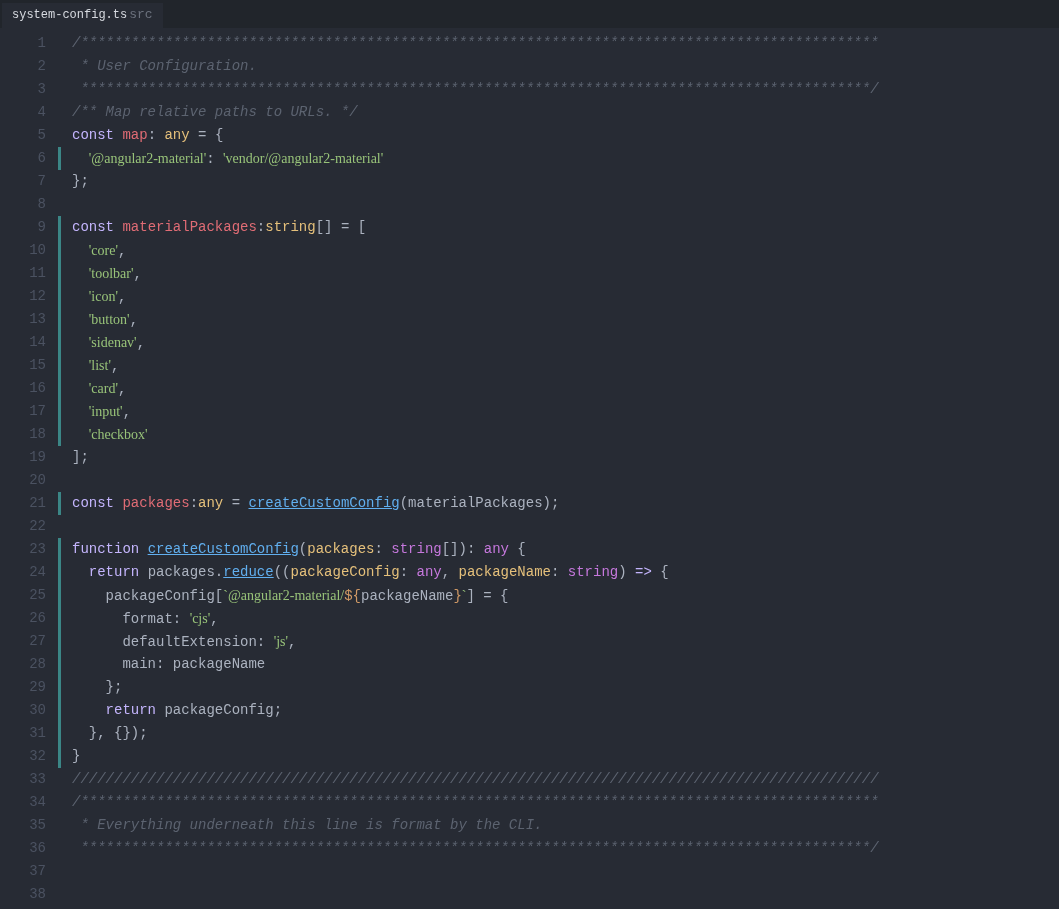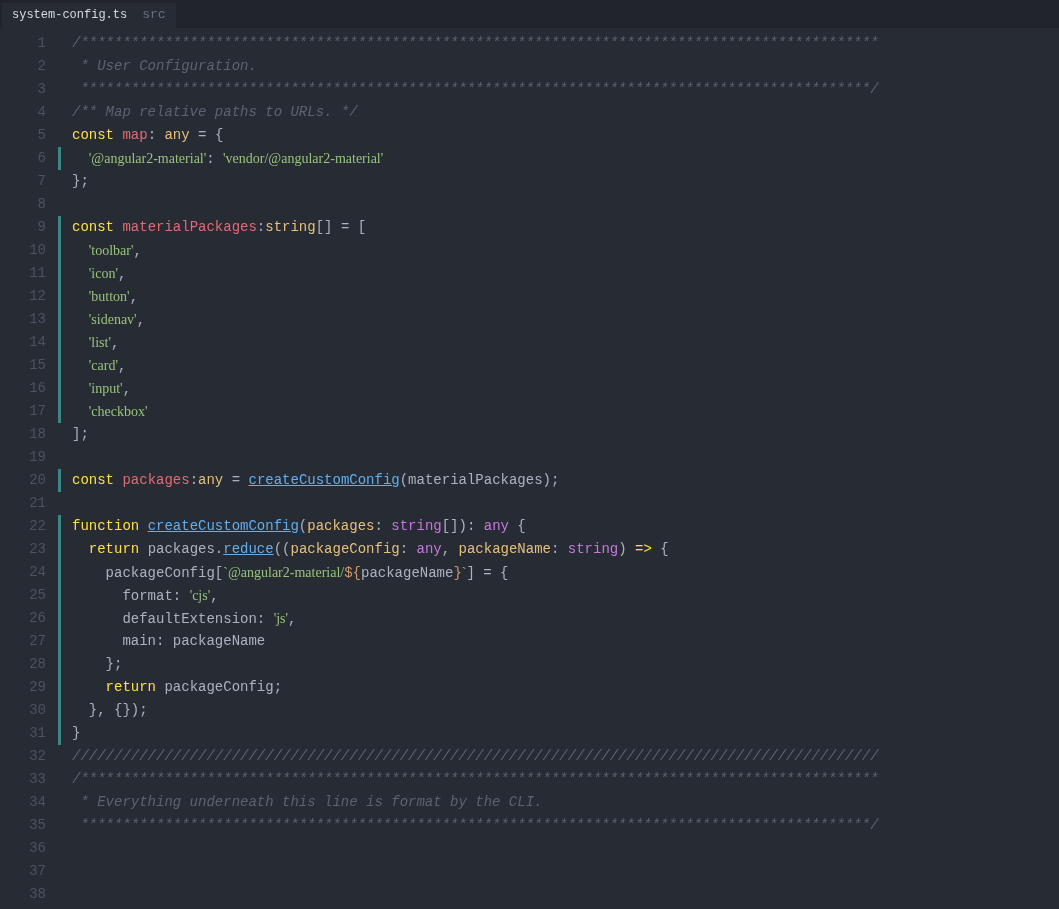--- a/index.html
+++ b/index.html
@@ -17,21 +17,21 @@
     height: 28px;
     display: flex;
     align-items: center;
     padding-left: 2px;
   }
   .tab {
     background: #272b34;
     padding: 4px 10px;
     display: flex;
     align-items: baseline;
-    gap: 15px;
+    gap: 2px;
     font-size: 12px;
     height: 26px;
     margin-top: 4px;
   }
   .tab-name { color: #d7dae0; }
   .tab-path { color: #6b717d; font-size: 13px; }
   .editor {
     display: flex;
     height: calc(100% - 28px);
   }
@@ -59,21 +59,21 @@
   .line.modified::before {
     content: '';
     position: absolute;
     left: 0;
     top: 0;
     bottom: 0;
     width: 3px;
     background: #3b8686;
   }
   .c-comment { color: #5c6370; font-style: italic; }
-  .c-kw { color: #fde047; }
+  .c-kw { color: #c4b5fd; }
   .c-var { color: #e06c75; }
   .c-type { color: #e5c07b; }
   .c-str { color: #98c379; font-family: Liberation Serif, serif; }
   .c-fn { color: #61afef; text-decoration: underline; }
   .c-param { color: #e5c07b; }
   .c-ptype { color: #c678dd; }
   .c-punct { color: #abb2bf; }
   .c-templ { color: #d19a66; }
 </style>
 </head>
@@ -130,20 +130,21 @@
   <div class="code" id="code">
       <div class="line"><span class="c-comment">/***********************************************************************************************</span></div>
       <div class="line"><span class="c-comment"> * User Configuration.</span></div>
       <div class="line"><span class="c-comment"> **********************************************************************************************/</span></div>
       <div class="line"><span class="c-comment">/** Map relative paths to URLs. */</span></div>
       <div class="line"><span class="c-kw">const </span><span class="c-var">map</span><span class="c-punct">: </span><span class="c-type">any</span><span class="c-punct"> = {</span></div>
       <div class="line modified"><span class="c-punct">  </span><span class="c-str">'@angular2-material'</span><span class="c-punct">: </span><span class="c-str">'vendor/@angular2-material'</span></div>
       <div class="line"><span class="c-punct">};</span></div>
       <div class="line"><span></span></div>
       <div class="line modified"><span class="c-kw">const </span><span class="c-var">materialPackages</span><span class="c-punct">:</span><span class="c-type">string</span><span class="c-punct">[] = [</span></div>
+      <div class="line modified"><span class="c-punct">  </span><span class="c-str">'core'</span><span class="c-punct">,</span></div>
       <div class="line modified"><span class="c-punct">  </span><span class="c-str">'toolbar'</span><span class="c-punct">,</span></div>
       <div class="line modified"><span class="c-punct">  </span><span class="c-str">'icon'</span><span class="c-punct">,</span></div>
       <div class="line modified"><span class="c-punct">  </span><span class="c-str">'button'</span><span class="c-punct">,</span></div>
       <div class="line modified"><span class="c-punct">  </span><span class="c-str">'sidenav'</span><span class="c-punct">,</span></div>
       <div class="line modified"><span class="c-punct">  </span><span class="c-str">'list'</span><span class="c-punct">,</span></div>
       <div class="line modified"><span class="c-punct">  </span><span class="c-str">'card'</span><span class="c-punct">,</span></div>
       <div class="line modified"><span class="c-punct">  </span><span class="c-str">'input'</span><span class="c-punct">,</span></div>
       <div class="line modified"><span class="c-punct">  </span><span class="c-str">'checkbox'</span></div>
       <div class="line"><span class="c-punct">];</span></div>
       <div class="line"><span></span></div>

